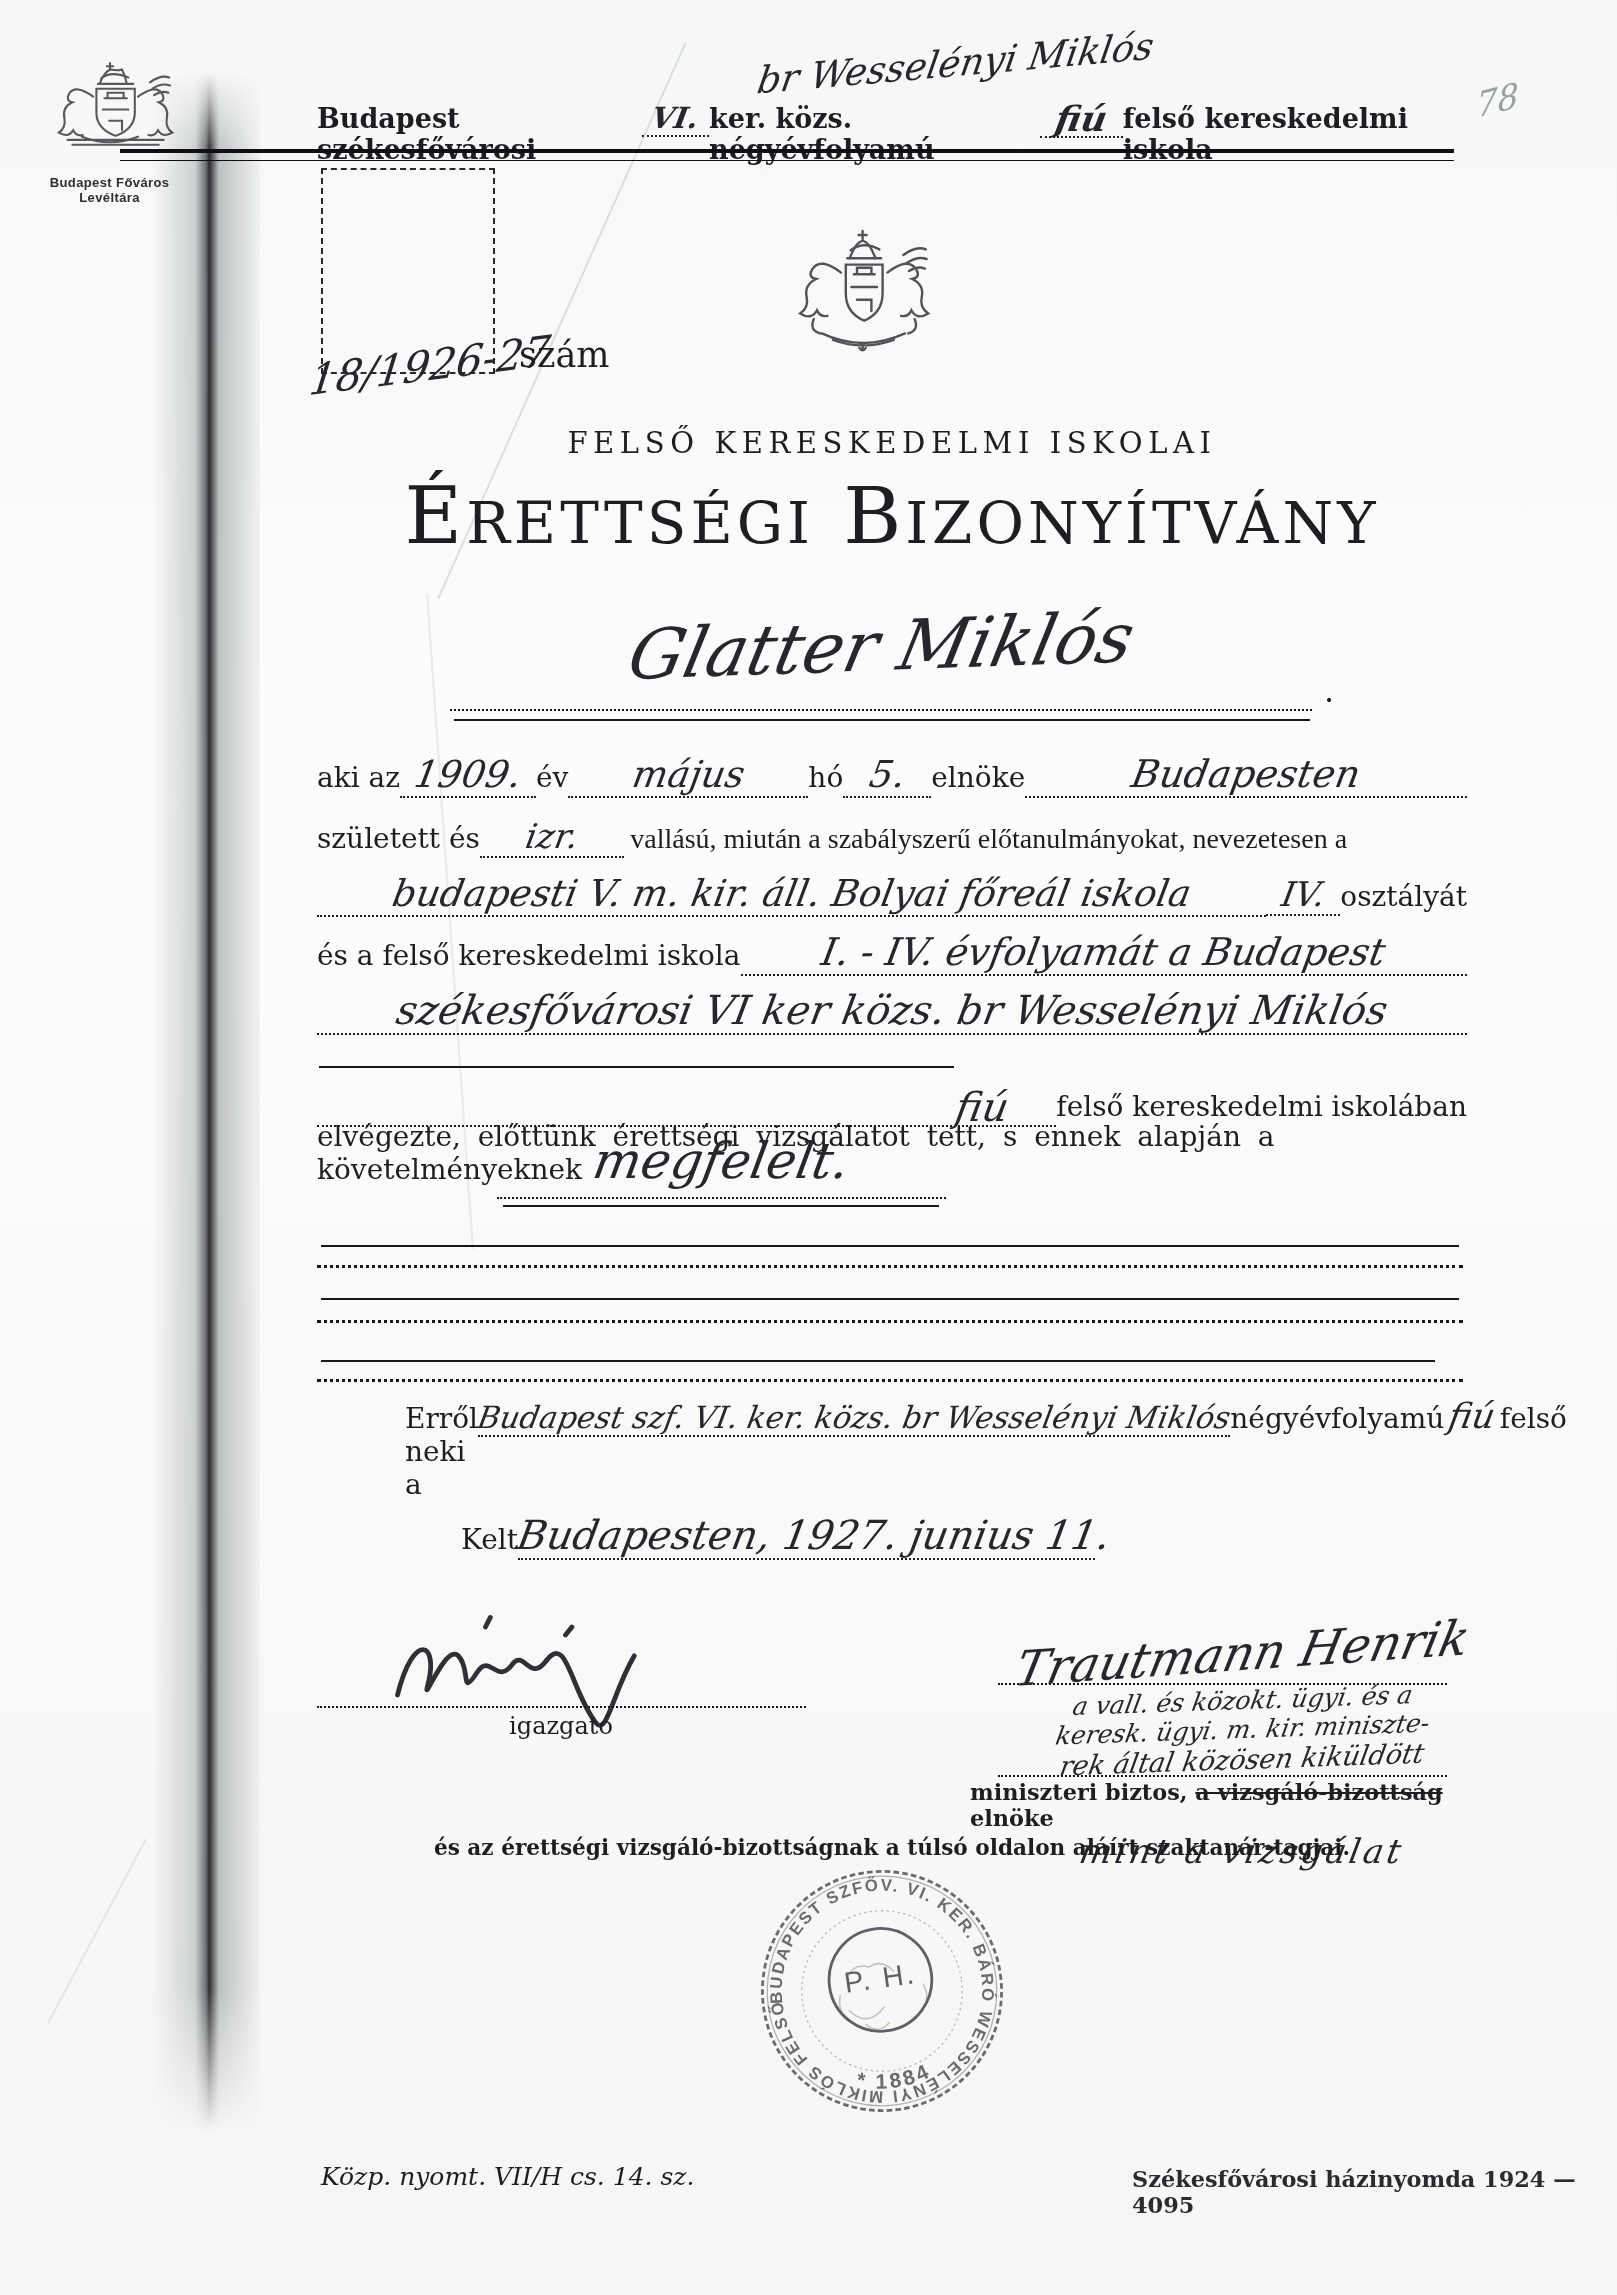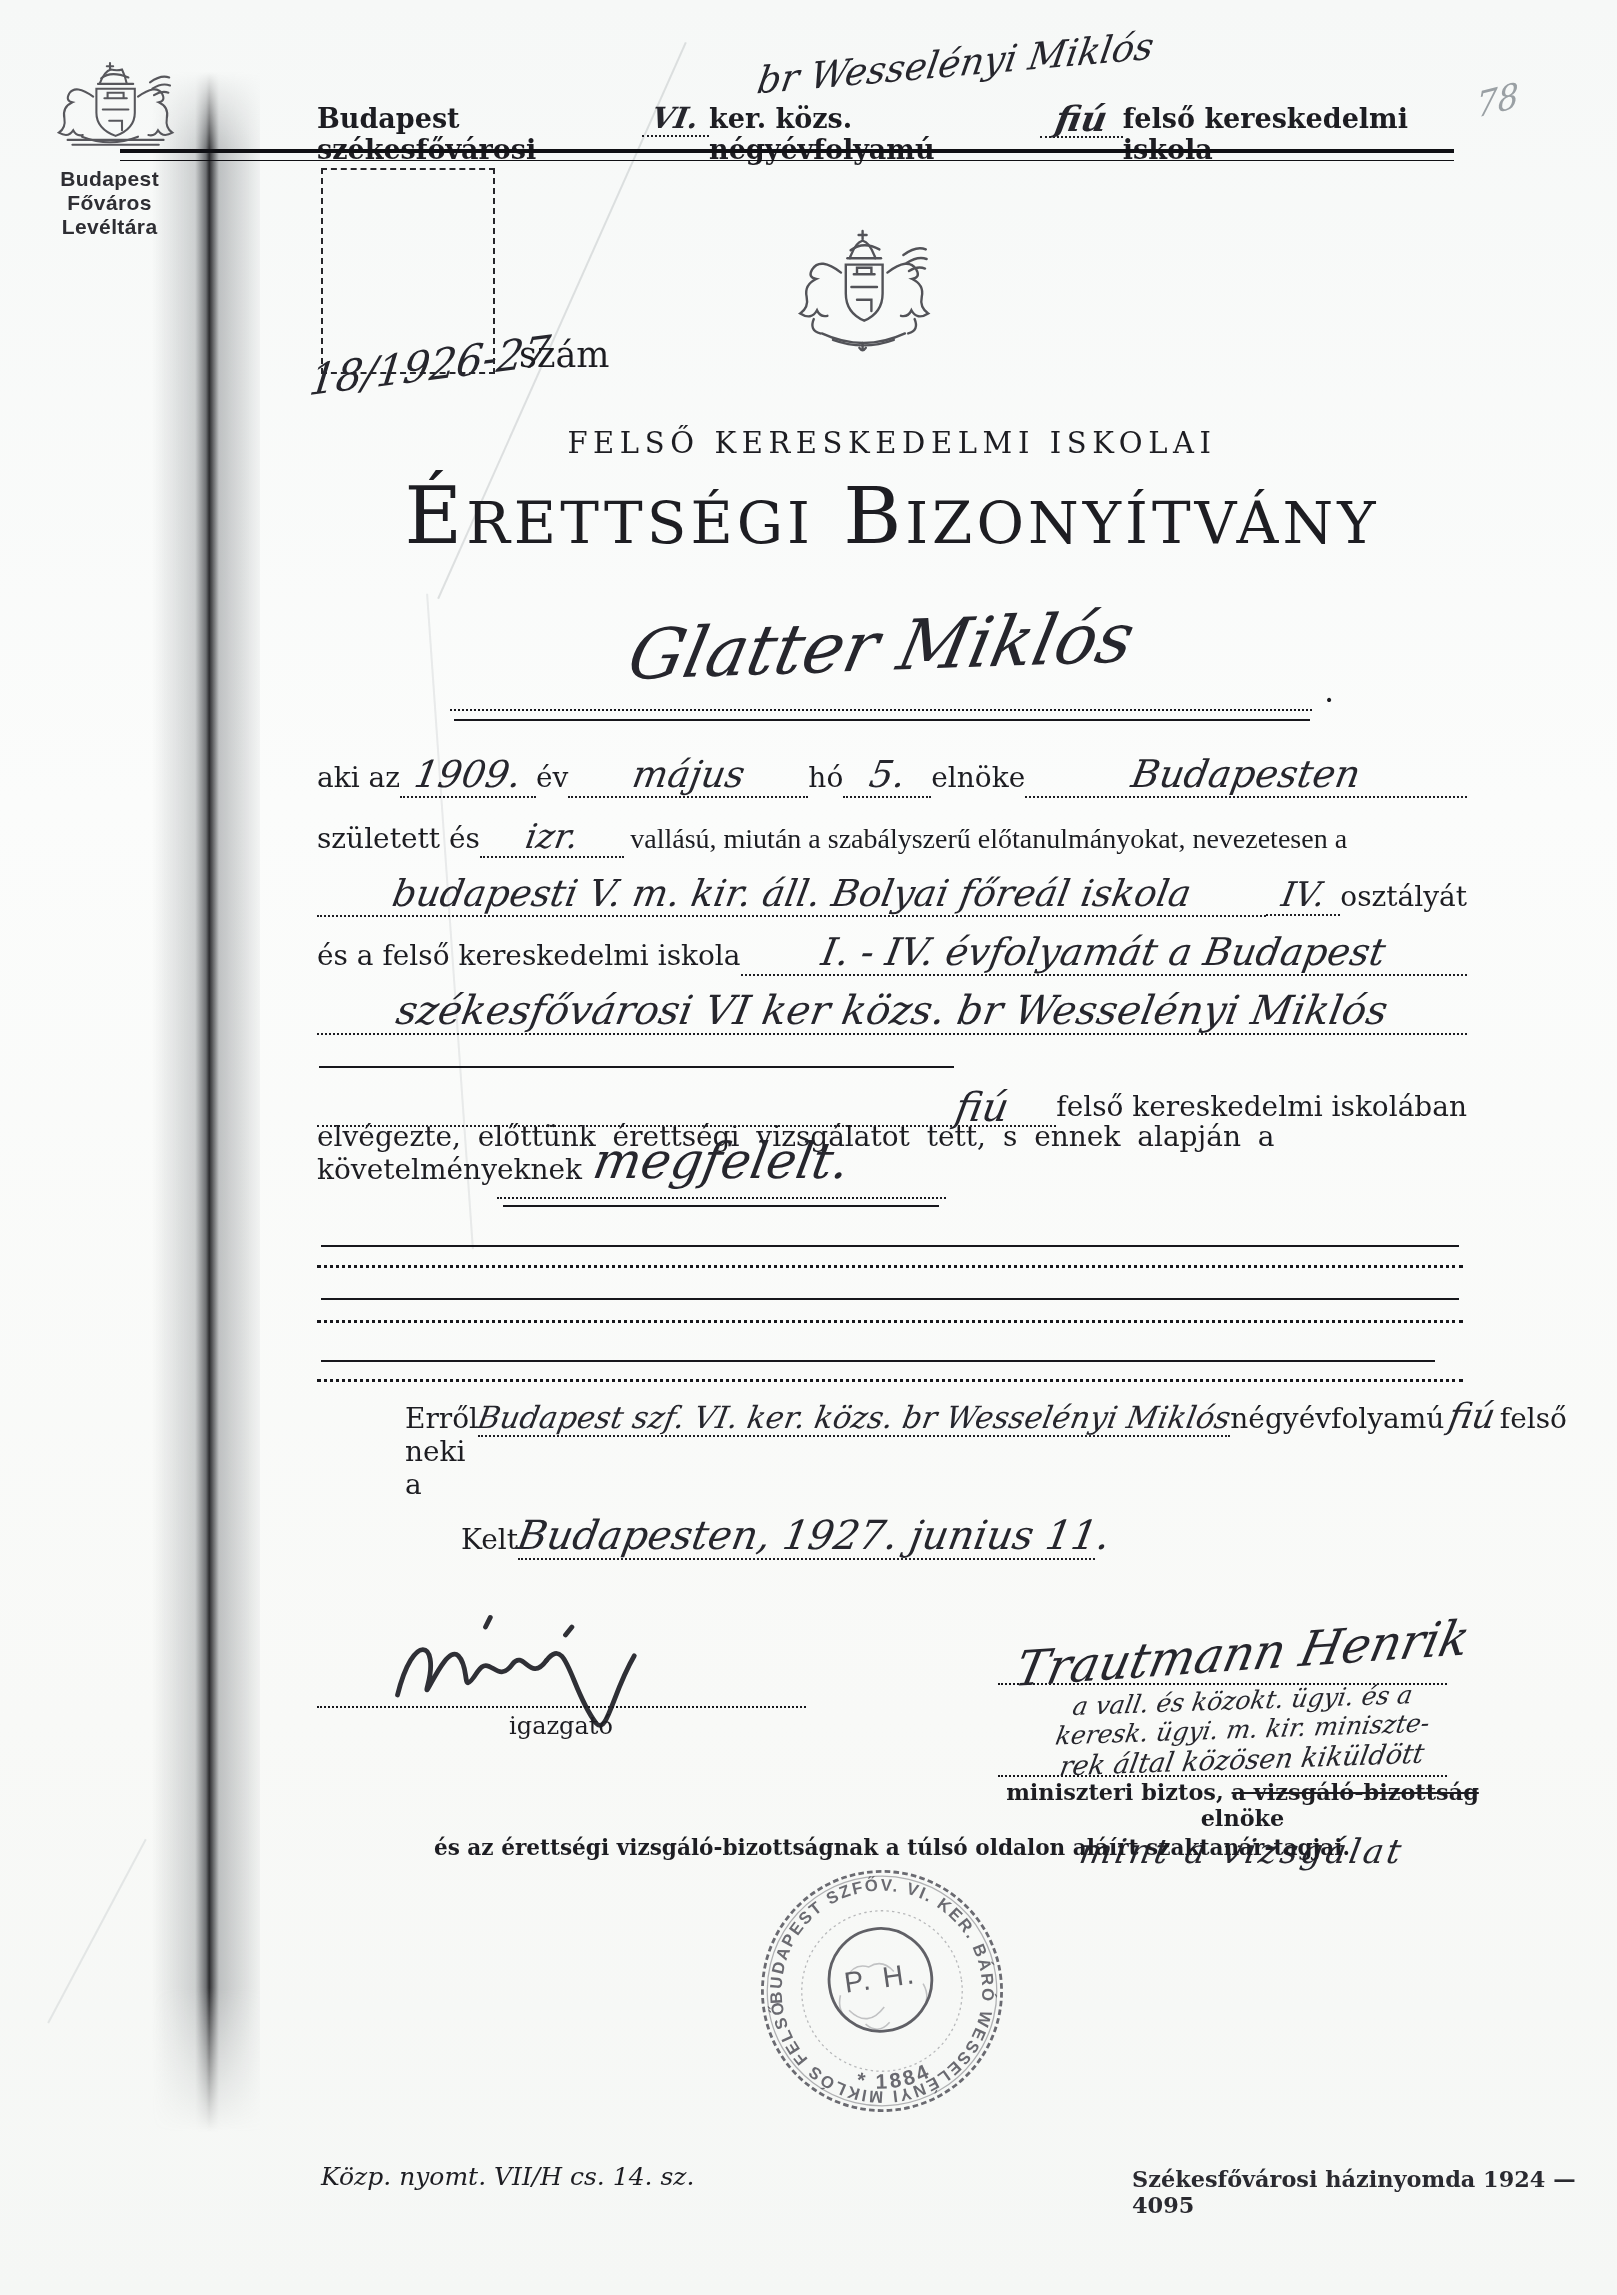--- a/index.html
+++ b/index.html
@@ -48,21 +48,21 @@
         <path d="M94 25 q12 -10 34 -1"></path>
         <path d="M88 38 h48 v30 q0 20 -24 29 q-24 -9 -24 -29 z"></path>
         <path d="M98 50 h28 M102 50 v-7 h20 v7 M96 64 h32 M104 78 h16 v12"></path>
         <path d="M84 48 q-22 -16 -30 -4 q-5 9 4 11 q-13 6 -10 20 q2 12 -7 18 q12 7 18 -3 q4 8 12 6"></path>
         <path d="M140 48 q22 -16 30 -4 q5 9 -4 11 q13 6 10 20 q-2 12 7 18 q-12 7 -18 -3 q-4 8 -12 6"></path>
         <path d="M155 30 q14 -10 24 -6 M158 38 q12 -8 22 -4 M160 46 q10 -6 18 -3"></path>
         <path d="M52 102 h120 M58 108 h108"></path>
         <path d="M70 98 q35 14 70 0"></path>
       </g>
     </svg>
-    <div class="stamp-label" style="font-size:21px;letter-spacing:0.4px;margin-top:11px;">Budapest Főváros Levéltára</div>
+    <div class="stamp-label" style="font-size:13px;letter-spacing:0.4px;margin-top:19px;">Budapest Főváros Levéltára</div>
   </div>
 
   <div class="abs hw" style="left:1476px;top:80px;font-size:34px;color:#9aa0a4;transform:rotate(-14deg) skewX(-14deg);">78</div>
 
   <div class="abs hw" style="left:757px;top:42px;font-size:37px;transform:rotate(-5deg) skewX(-14deg);">br Wesselényi Miklós</div>
 
   <div class="row" style="left:317px;top:95px;width:1142px;font-weight:bold;font-size:27px;">
     <span class="printed">Budapest székesfővárosi</span>
     <span class="blank" style="width:77px;">
       <span class="hw" style="font-size:29px;">VI.</span>
@@ -226,21 +226,21 @@
     <div style="text-align:center;margin-top:1.6px;">
       <span class="hw" style="font-size:25px;transform:rotate(-2deg) skewX(-12deg);">a vall. és közokt. ügyi. és a</span>
     </div>
     <div style="text-align:center;">
       <span class="hw" style="font-size:25px;transform:rotate(-2deg) skewX(-12deg);">keresk. ügyi. m. kir. miniszte-</span>
     </div>
     <div style="text-align:center;">
       <span class="hw" style="font-size:27px;transform:rotate(-2deg) skewX(-12deg);">rek által közösen kiküldött</span>
     </div>
     <div style="border-top:2.4px dotted #17171c;width:449px;margin:0 0 1.6px 28px;"></div>
-    <div style="text-align:center;font-size:22.4px;font-weight:bold;">
+    <div style="font-size:22.4px;font-weight:bold;">
       <span class="printed">miniszteri biztos,</span>
       <span class="printed" style="text-decoration:line-through;text-decoration-thickness:2.4px;">a vizsgáló-bizottság</span>
       <span class="printed">elnöke</span>
     </div>
     <div style="text-align:center;">
       <span class="hw" style="font-size:34px;letter-spacing:3.2px;">mint a vizsgálat</span>
     </div>
   </div>
 
   <div class="abs printed" style="left:317px;top:1835px;width:1150px;text-align:center;font-size:21.6px;font-weight:bold;">és az érettségi vizsgáló-bizottságnak a túlsó oldalon aláírt szaktanár-tagjai.</div>

